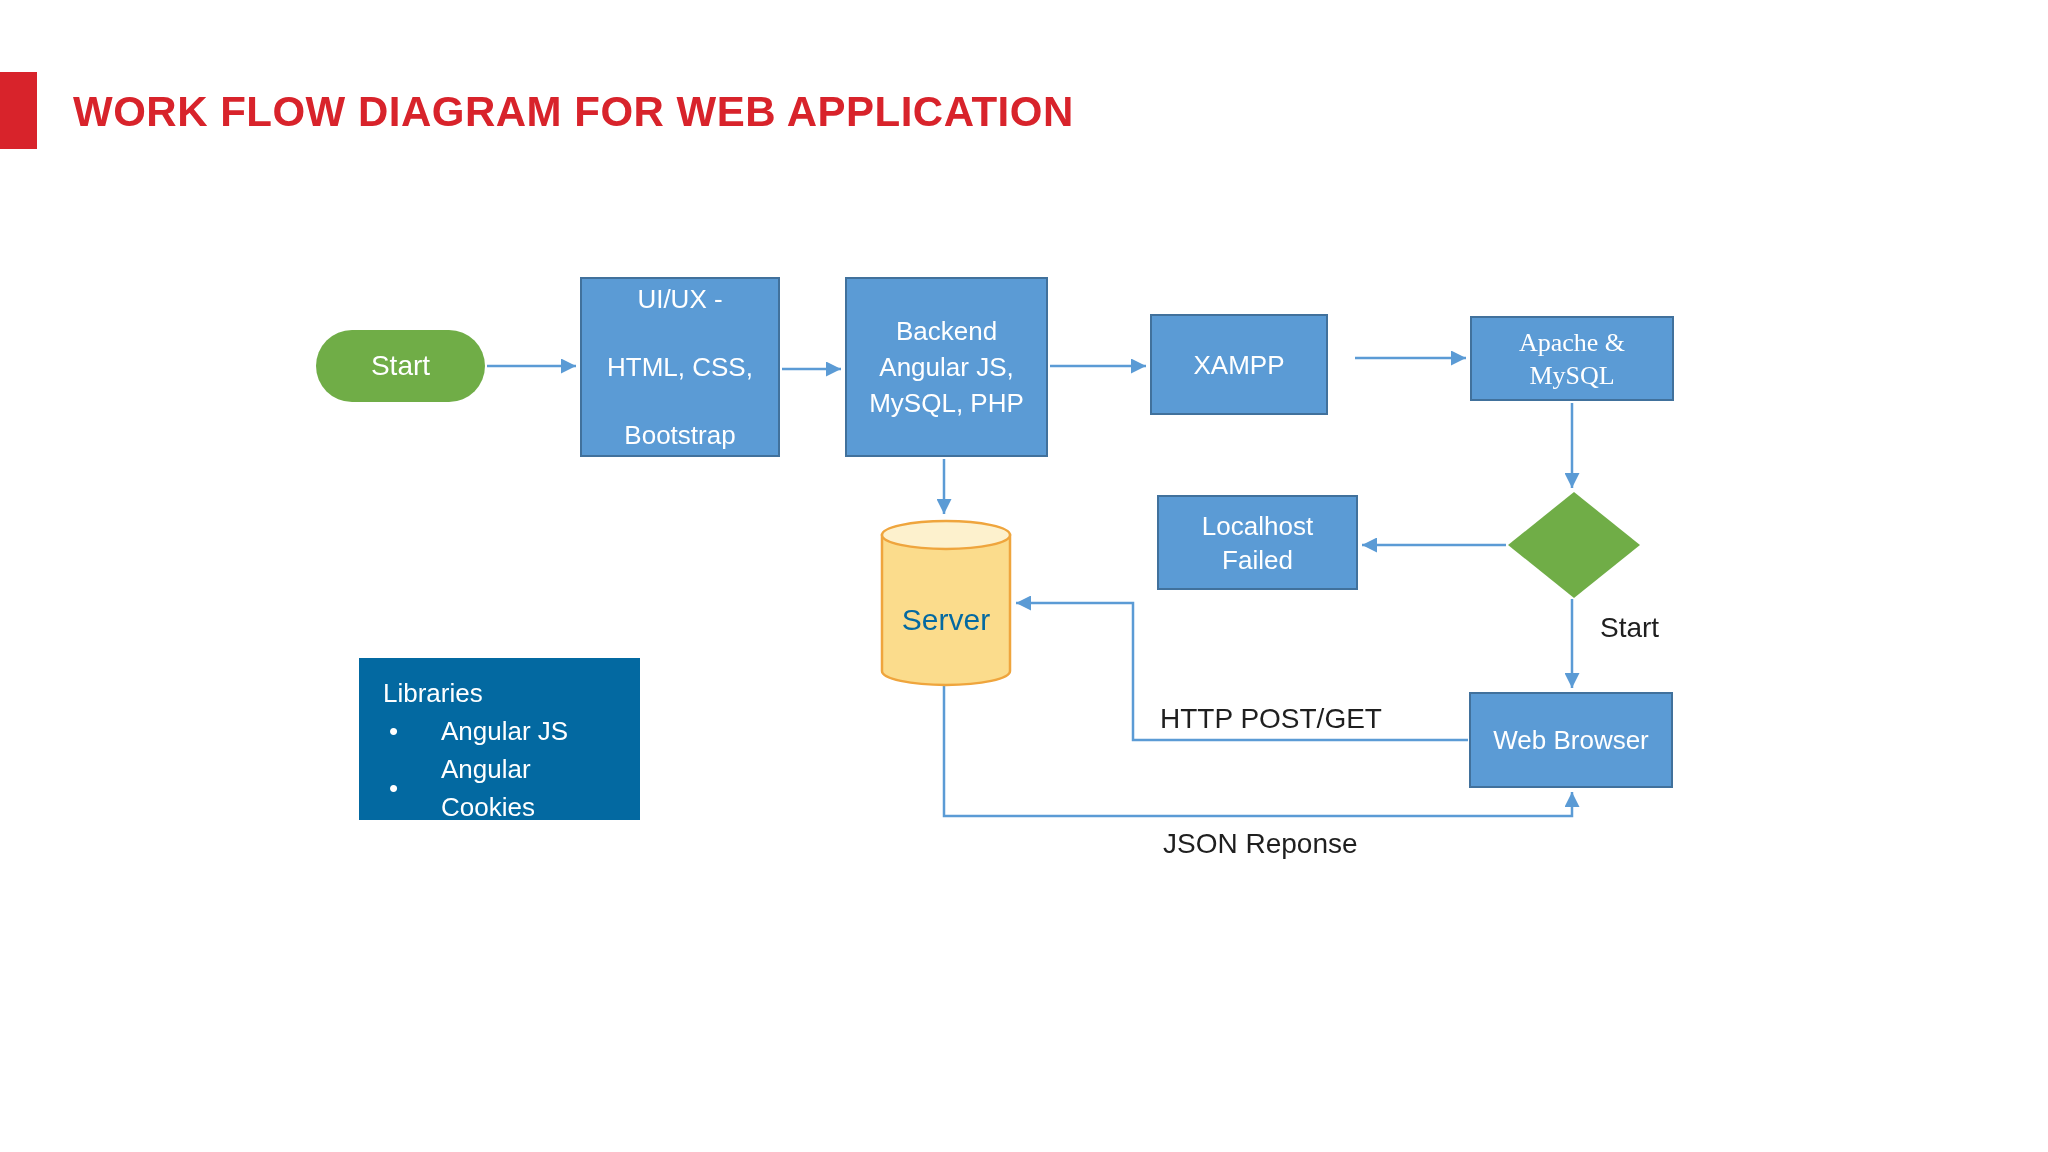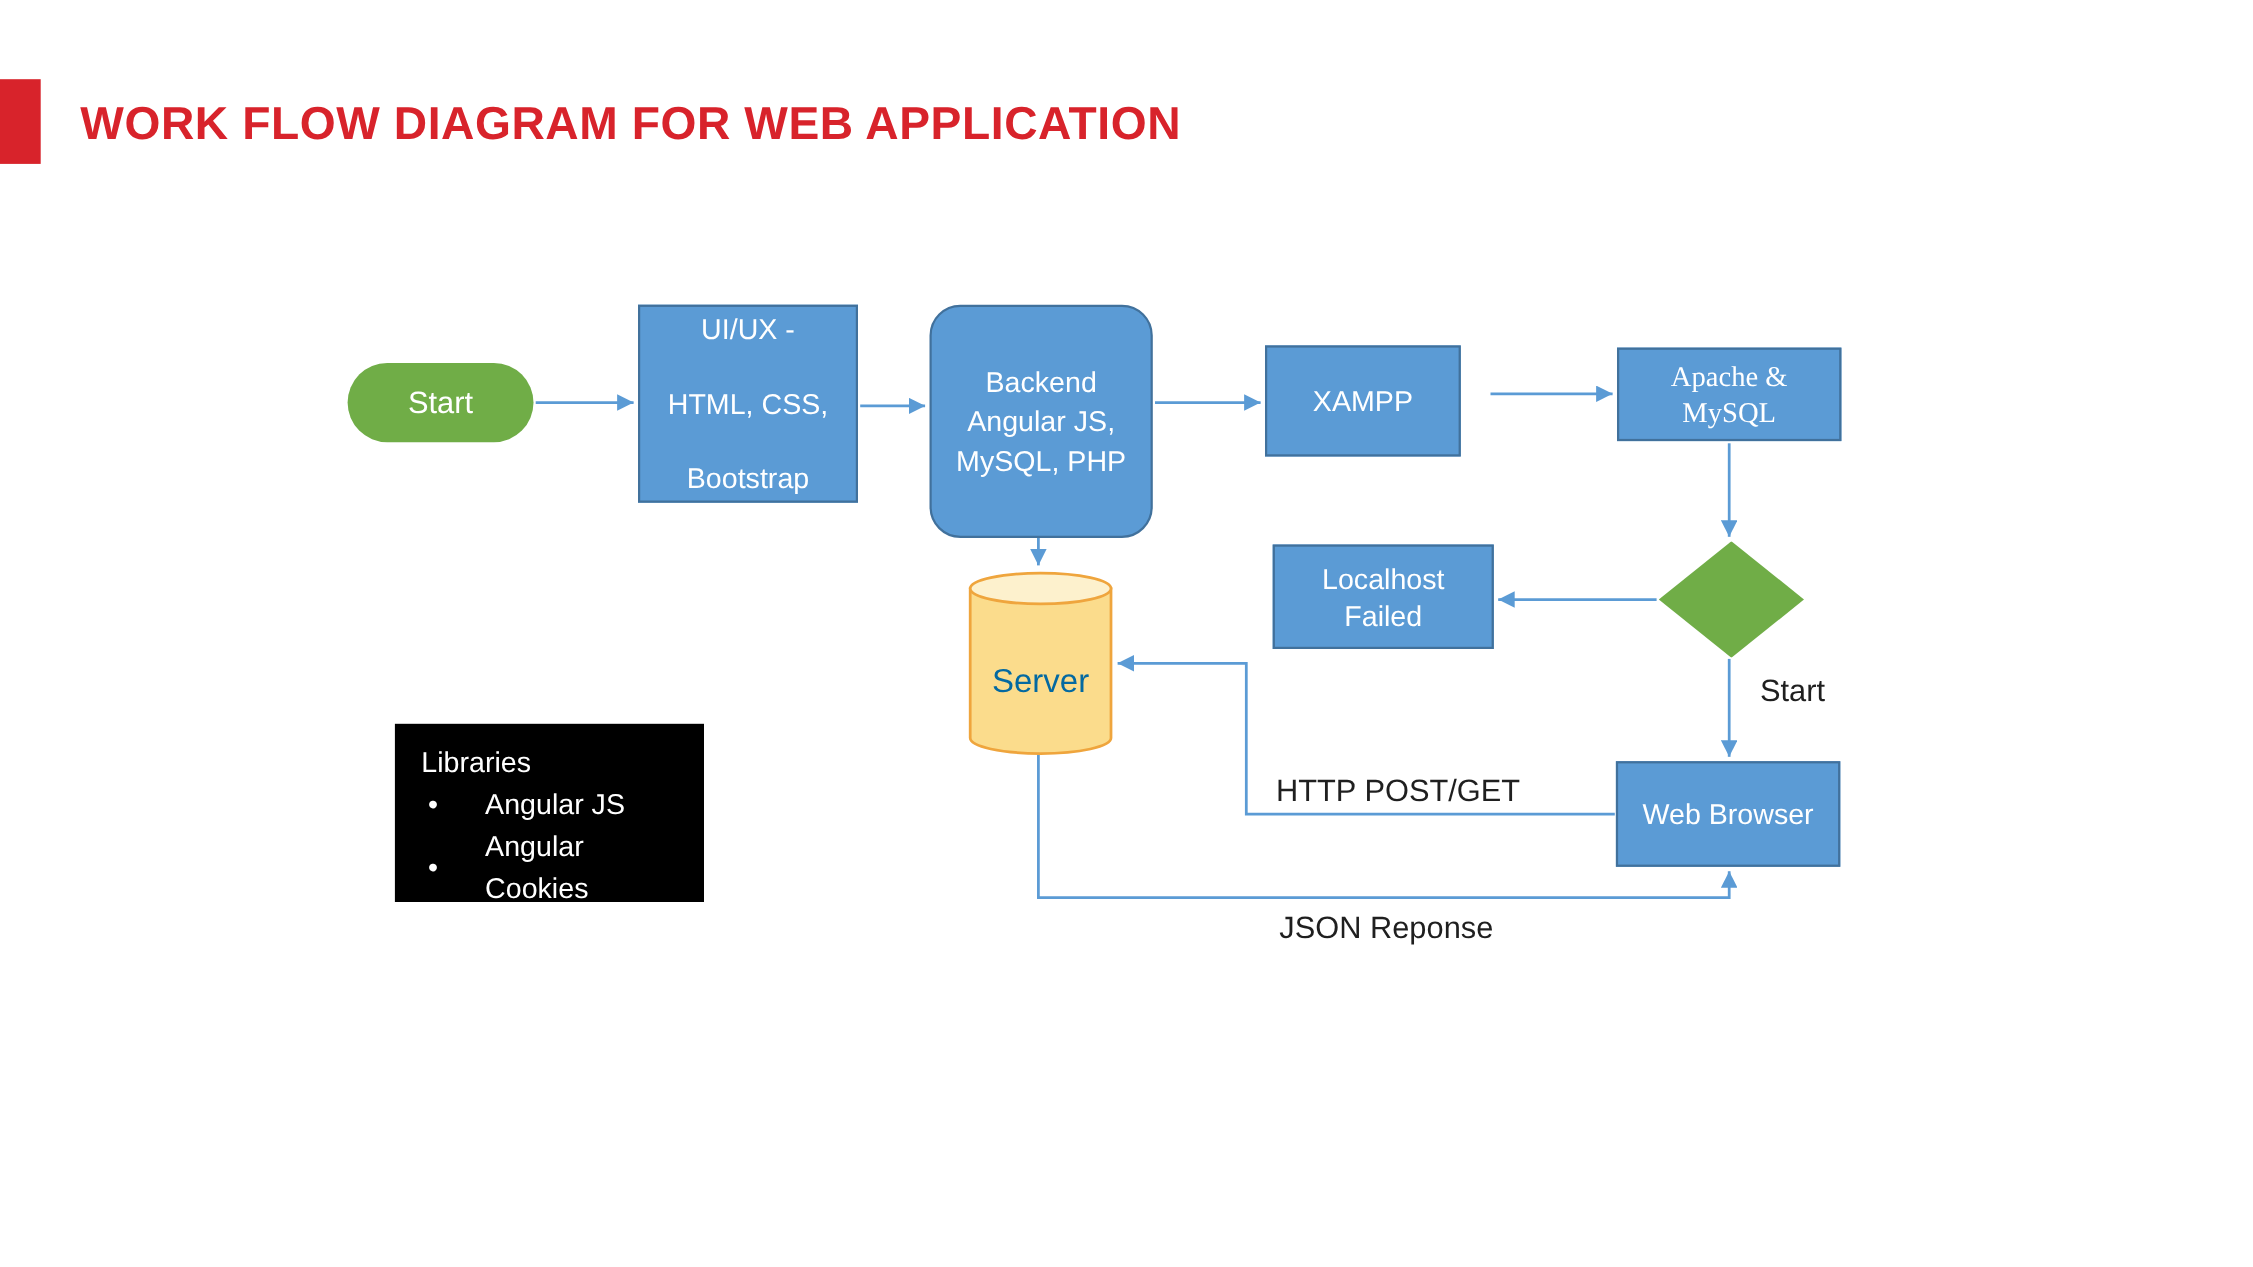--- a/index.html
+++ b/index.html
@@ -38,21 +38,21 @@
   }
   .server-label{
     position:absolute;color:#0369a1;font-size:30px;
     display:flex;align-items:center;justify-content:center;
   }
   .edge-label{
     position:absolute;color:#1f1f1f;font-size:28px;white-space:nowrap;
   }
   .libraries{
     position:absolute;box-sizing:border-box;
-    background:#000000;color:#ffffff;
+    background:#0369a1;color:#ffffff;
     padding:16px 10px 10px 24px;
     font-size:26px;line-height:38px;text-align:left;
   }
   .lib-title{font-size:26px;}
   .lib-list{margin:0;padding:0;list-style:none;}
   .lib-item{display:flex;align-items:center;}
   .lib-item::before{
     content:"\2022";
     width:52px;flex:0 0 52px;padding-left:6px;
   }
@@ -92,21 +92,21 @@
   <div class="node pill" style="left:316px;top:330px;width:169px;height:72px;">
     <span>Start</span>
   </div>
 
   <div class="node blue" style="left:580px;top:277px;width:200px;height:180px;gap:32px;">
     <span>UI/UX -</span>
     <span>HTML, CSS,</span>
     <span>Bootstrap</span>
   </div>
 
-  <div class="node blue" style="left:845px;top:277px;width:203px;height:212px;border-radius:28px;">
+  <div class="node blue" style="left:845px;top:277px;width:203px;height:180px;">
     <span>Backend</span>
     <span>Angular JS,</span>
     <span>MySQL, PHP</span>
   </div>
 
   <div class="node blue" style="left:1150px;top:314px;width:178px;height:101px;">
     <span>XAMPP</span>
   </div>
 
   <div class="node blue" style="left:1470px;top:316px;width:204px;height:85px;line-height:33px;font-family:Liberation Serif, serif;">

